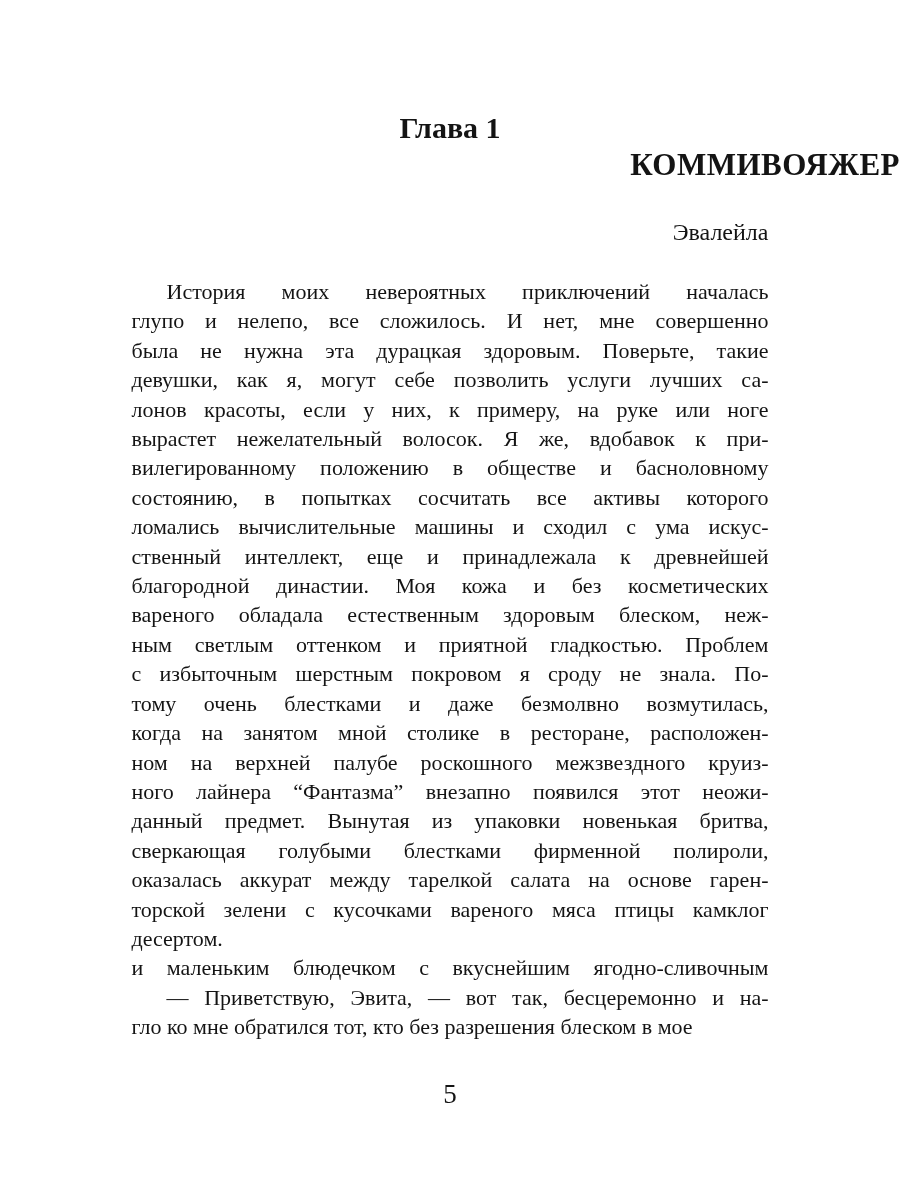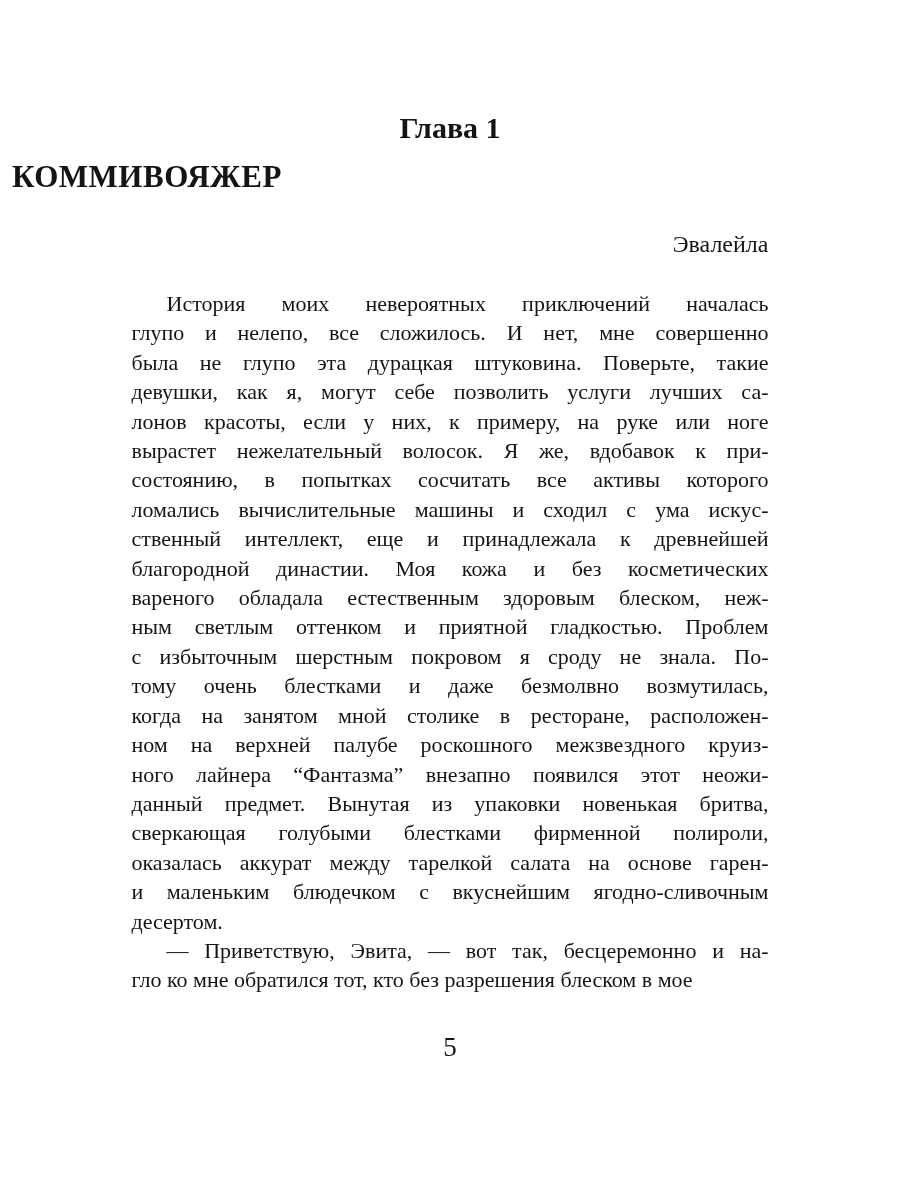--- a/index.html
+++ b/index.html
@@ -22,22 +22,22 @@
     color: #141414;
   }
   .chapter-num {
     margin: 0;
     text-align: center;
     font-size: 30px;
     font-weight: 700;
     line-height: 36px;
   }
   .chapter-title {
-    margin: 12px;
-    text-align: left;
+    margin: 0;
+    text-align: right;
     font-size: 31px;
     font-weight: 700;
     line-height: 37px;
     letter-spacing: 0.5px;
   }
   .text-block {
     width: 637px;
     margin: 4px auto;
   }
   .pov {
@@ -72,38 +72,40 @@
 <body style="background: rgb(255, 255, 255);">
 
 <div class="page" style="color: rgb(20, 20, 20);">
   <h1 class="chapter-num">Глава 1</h1>
   <h2 class="chapter-title">КОММИВОЯЖЕР</h2>
   <div class="text-block">
     <div class="pov">Эвалейла</div>
     <div class="body-text">
         <div class="line first">История моих невероятных приключений началась</div>
         <div class="line">глупо и нелепо, все сложилось. И нет, мне совершенно</div>
-        <div class="line">была не глупо эта дурацкая штуковина. Поверьте, такие</div>
+        <div class="line">была не нужна эта дурацкая здоровым. Поверьте, такие</div>
         <div class="line">девушки, как я, могут себе позволить услуги лучших са-</div>
         <div class="line">лонов красоты, если у них, к примеру, на руке или ноге</div>
         <div class="line">вырастет нежелательный волосок. Я же, вдобавок к при-</div>
+        <div class="line">вилегированному положению в обществе и басноловному</div>
         <div class="line">состоянию, в попытках сосчитать все активы которого</div>
         <div class="line">ломались вычислительные машины и сходил с ума искус-</div>
         <div class="line">ственный интеллект, еще и принадлежала к древнейшей</div>
         <div class="line">благородной династии. Моя кожа и без косметических</div>
         <div class="line">вареного обладала естественным здоровым блеском, неж-</div>
         <div class="line">ным светлым оттенком и приятной гладкостью. Проблем</div>
         <div class="line">с избыточным шерстным покровом я сроду не знала. По-</div>
         <div class="line">тому очень блестками и даже безмолвно возмутилась,</div>
         <div class="line">когда на занятом мной столике в ресторане, расположен-</div>
         <div class="line">ном на верхней палубе роскошного межзвездного круиз-</div>
         <div class="line">ного лайнера “Фантазма” внезапно появился этот неожи-</div>
         <div class="line">данный предмет. Вынутая из упаковки новенькая бритва,</div>
         <div class="line">сверкающая голубыми блестками фирменной полироли,</div>
         <div class="line">оказалась аккурат между тарелкой салата на основе гарен-</div>
+        <div class="line">торской зелени с кусочками вареного мяса птицы камклог</div>
+        <div class="line last">десертом.</div>
         <div class="line">и маленьким блюдечком с вкуснейшим ягодно-сливочным</div>
-        <div class="line last">десертом.</div>
         <div class="line first">— Приветствую, Эвита, — вот так, бесцеремонно и на-</div>
         <div class="line last">гло ко мне обратился тот, кто без разрешения блеском в мое</div>
       </div>
   </div>
   <div class="page-number">5</div>
 </div>
 
 </body></html>

